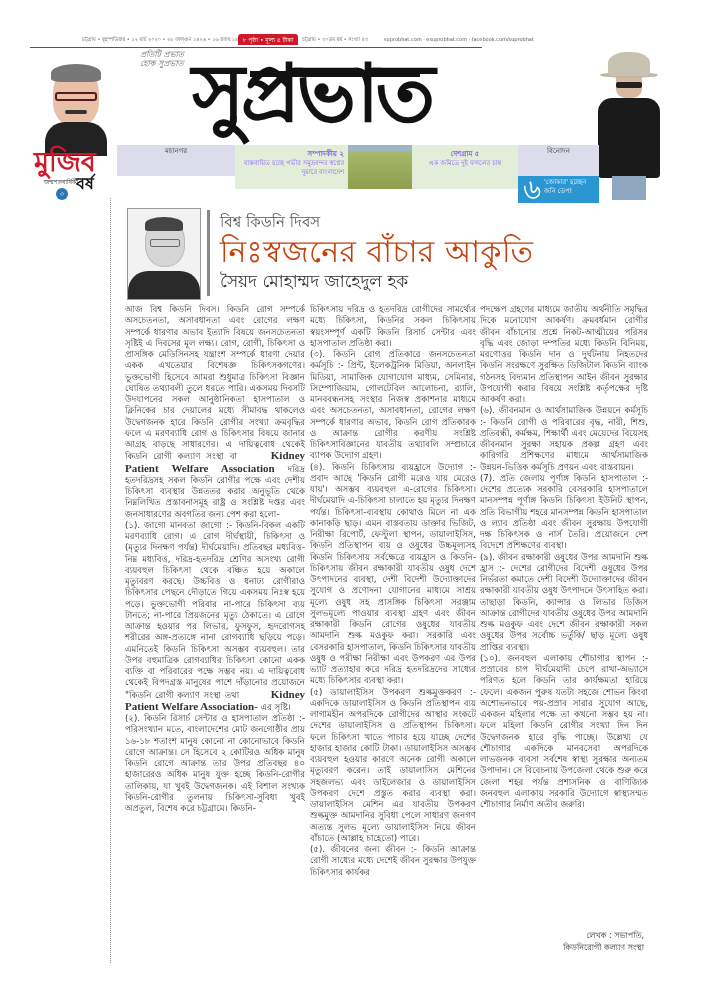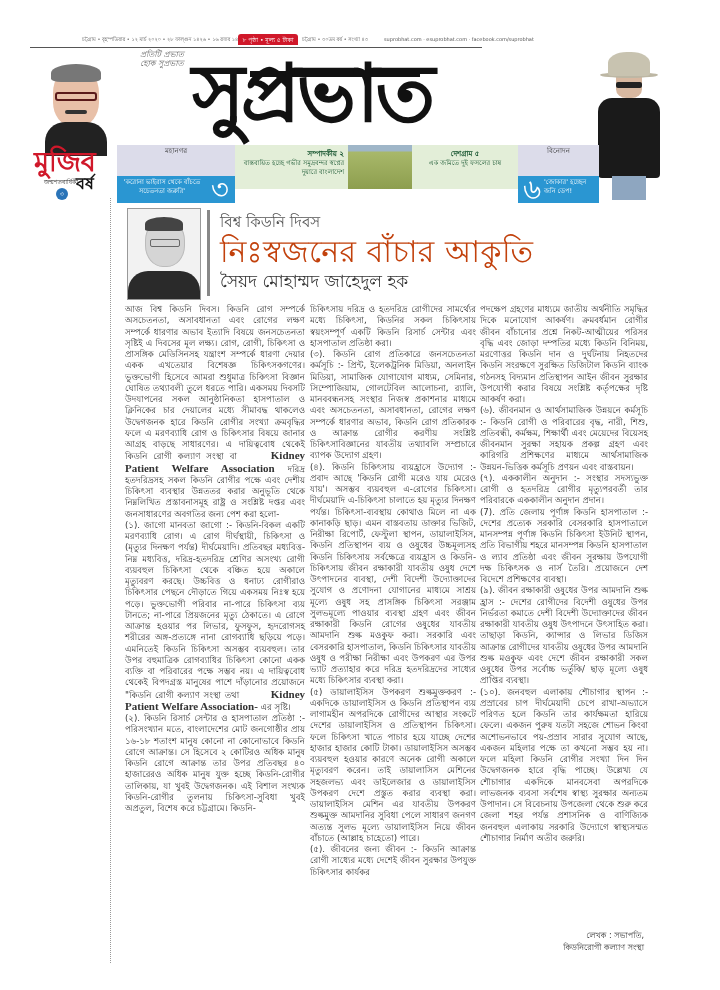--- a/index.html
+++ b/index.html
@@ -31,21 +31,21 @@
   .brim{position:absolute;left:2px;top:20px;width:58px;height:6px;background:#bdb7a4;border-radius:50%;}
   .rface{position:absolute;left:18px;top:24px;width:26px;height:22px;background:#d8b8a0;border-radius:0 0 40% 40%;}
   .shades{position:absolute;left:18px;top:30px;width:26px;height:6px;background:#222;border-radius:2px;}
   .jacket{position:absolute;left:0;top:46px;width:62px;height:80px;background:#1a1a1a;border-radius:14px 14px 4px 4px;}
   .jeans{position:absolute;left:14px;top:124px;width:34px;height:24px;background:#8ea6c0;}
   .teasers{position:absolute;top:145px;left:117px;width:482px;height:44px;}
   .teaser{position:absolute;top:0;height:44px;}
   .t-head{height:31px;background:#dcdcea;font-size:7px;text-align:center;line-height:13px;color:#333;}
   .t-body{height:27px;background:#2a96d2;color:#fff;font-size:6.5px;line-height:9px;padding:2px 4px;box-sizing:border-box;position:relative;}
   .t-num{position:absolute;font-size:28px;line-height:27px;color:#fff;top:0;}
-  .t-green{background:#e3eed8;color:#14532d;}
+  .t-green{background:#e3eed8;color:#8b5cf6;}
   .t-green .gtitle{font-size:7px;font-weight:bold;line-height:10px;}
   .t-green .gtext{font-size:6.5px;line-height:9px;}
   .field-img{position:absolute;left:231px;top:0;width:64px;height:44px;background:linear-gradient(180deg,#9fb6c8 0,#9fb6c8 6px,#a8b86a 7px,#8d9e4e 100%);}
   .frame-l{position:absolute;top:198px;left:110px;width:1px;height:765px;border-left:1px dotted #999;}
   .author-photo{position:absolute;top:208px;left:127px;width:72px;height:90px;border:1px solid #999;background:#f2f2f2;overflow:hidden;}
   .author-photo .af{position:absolute;left:17px;top:10px;width:38px;height:46px;border-radius:45%;background:#d5d5d5;border:1px solid #bbb;}
   .author-photo .ah{position:absolute;left:17px;top:8px;width:38px;height:14px;border-radius:50% 50% 10% 10%;background:#444;}
   .author-photo .ag{position:absolute;left:22px;top:30px;width:28px;height:6px;border:1px solid #666;border-radius:2px;}
   .author-photo .ab{position:absolute;left:0;top:62px;width:72px;height:28px;background:#2a2a2a;border-radius:20px 20px 0 0;}
   .vbar{position:absolute;top:210px;left:207px;width:3px;height:86px;background:#888;}
@@ -95,24 +95,20 @@
     <div class="jeans"></div>
     <div class="rface"></div>
     <div class="shades"></div>
     <div class="brim"></div>
     <div class="hat"></div>
 </div>
 
 <div class="teasers">
   <div class="teaser" style="left:0;width:118px;">
     <div class="t-head">মহানগর</div>
-    <div class="t-body">
-      <div style="width:82px;text-align:center;">'করোনা ভাইরাস থেকে বাঁচতে সচেতনতা জরুরি'</div>
-      <span class="t-num" style="right:6px;">৩</span>
-    </div>
   </div>
   <div class="teaser t-green" style="left:118px;width:113px;padding:4px 4px;box-sizing:border-box;">
     <div class="gtitle" style="text-align:right;">সম্পাদকীয় ২</div>
     <div class="gtext" style="text-align:right;">বাস্তবায়িত হচ্ছে গভীর সমুদ্রবন্দর স্বপ্নের দুয়ারে বাংলাদেশ</div>
   </div>
   <div class="field-img"></div>
   <div class="teaser t-green" style="left:295px;width:106px;padding:4px 6px;box-sizing:border-box;text-align:center;">
     <div class="gtitle">দেশগ্রাম ৫</div>
     <div class="gtext">এক জমিতে দুই ফসলের চাষ</div>
   </div>
@@ -146,21 +142,20 @@
 <div class="col col2">
   <p>চিকিৎসায় দরিদ্র ও হতদরিদ্র রোগীদের সামর্থ্যের মধ্যে চিকিৎসা, কিডনির সকল চিকিৎসায় স্বয়ংসম্পূর্ণ একটি কিডনি রিসার্চ সেন্টার এবং হাসপাতাল প্রতিষ্ঠা করা।</p>
   <p>(৩). কিডনি রোগ প্রতিকারে জনসচেতনতা কর্মসূচি :- প্রিন্ট, ইলেকট্রনিক মিডিয়া, অনলাইন মিডিয়া, সামাজিক যোগাযোগ মাধ্যম, সেমিনার, সিম্পোজিয়াম, গোলটেবিল আলোচনা, র‍্যালি, মানববন্ধনসহ সংস্থার নিজস্ব প্রকাশনার মাধ্যমে এবং অসচেতনতা, অসাবধানতা, রোগের লক্ষণ সম্পর্কে ধারণার অভাব, কিডনি রোগ প্রতিকারক ও আক্রান্ত রোগীর করণীয় সংশ্লিষ্ট চিকিৎসাবিজ্ঞানের যাবতীয় তথ্যাবলি সম্প্রচারে ব্যাপক উদ্যোগ গ্রহণ।</p>
   <p>(৪). কিডনি চিকিৎসায় ব্যয়হ্রাসে উদ্যোগ :- প্রবাদ আছে 'কিডনি রোগী মরেও যায় মেরেও যায়'। অসম্ভব ব্যয়বহুল এ-রোগের চিকিৎসা। দীর্ঘমেয়াদি এ-চিকিৎসা চালাতে হয় মৃত্যুর দিনক্ষণ পর্যন্ত। চিকিৎসা-ব্যবস্থায় কোথাও মিলে না এক কানাকড়ি ছাড়। এমন বাস্তবতায় ডাক্তার ভিজিট, নিরীক্ষা রিপোর্ট, ফেস্টুলা স্থাপন, ডায়ালাইসিস, কিডনি প্রতিস্থাপন ব্যয় ও ওষুধের উচ্চমূল্যসহ কিডনি চিকিৎসায় সর্বক্ষেত্রে ব্যয়হ্রাস ও কিডনি-চিকিৎসায় জীবন রক্ষাকারী যাবতীয় ওষুধ দেশে উৎপাদনের ব্যবস্থা, দেশী বিদেশী উদ্যোক্তাদের সুযোগ ও প্রণোদনা যোগানের মাধ্যমে সাশ্রয় মূল্যে ওষুধ সহ প্রাসঙ্গিক চিকিৎসা সরঞ্জাম সুলভমূল্যে পাওয়ার ব্যবস্থা গ্রহণ এবং জীবন রক্ষাকারী কিডনি রোগের ওষুধের যাবতীয় আমদানি শুল্ক মওকুফ করা। সরকারি এবং বেসরকারি হাসপাতাল, কিডনি চিকিৎসার যাবতীয় ওষুধ ও পরীক্ষা নিরীক্ষা এবং উপকরণ এর উপর ভ্যাট প্রত্যাহার করে দরিদ্র হতদরিদ্রদের সাধ্যের মধ্যে চিকিৎসার ব্যবস্থা করা।</p>
   <p>(৫) ডায়ালাইসিস উপকরণ শুল্কমুক্তকরণ :- একদিকে ডায়ালাইসিস ও কিডনি প্রতিস্থাপন ব্যয় লাগামহীন অপরদিকে রোগীদের আস্থার সংকটে দেশের ডায়ালাইসিস ও প্রতিস্থাপন চিকিৎসা। ফলে চিকিৎসা খাতে পাচার হয়ে যাচ্ছে দেশের হাজার হাজার কোটি টাকা। ডায়ালাইসিস অসম্ভব ব্যয়বহুল হওয়ার কারণে অনেক রোগী অকালে মৃত্যুবরণ করেন। তাই ডায়ালাসিস মেশিনের সহজলভ্য এবং ডাইলেজার ও ডায়ালাইসিস উপকরণ দেশে প্রস্তুত করার ব্যবস্থা করা। ডায়ালাইসিস মেশিন এর যাবতীয় উপকরণ শুল্কমুক্ত আমদানির সুবিধা পেলে সাধারণ জনগণ অত্যন্ত সুলভ মূল্যে ডায়ালাইসিস নিয়ে জীবন বাঁচাতে (আল্লাহ চাহেতো) পারে।</p>
   <p>(৫). জীবনের জন্য জীবন :- কিডনি আক্রান্ত রোগী সাধ্যের মধ্যে দেশেই জীবন সুরক্ষার উপযুক্ত চিকিৎসার কার্যকর</p>
 </div>
 <div class="col col3">
   <p>পদক্ষেপ গ্রহণের মাধ্যমে জাতীয় অর্থনীতি সমৃদ্ধির দিকে মনোযোগ আকর্ষণ। ক্রমবর্ধমান রোগীর জীবন বাঁচানোর প্রশ্নে নিকট-আত্মীয়ের পরিসর বৃদ্ধি এবং জোড়া দম্পতির মধ্যে কিডনি বিনিময়, মরণোত্তর কিডনি দান ও দুর্ঘটনায় নিহতদের কিডনি সংরক্ষণে সুরক্ষিত ডিজিটাল কিডনি ব্যাংক গঠনসহ বিদ্যমান প্রতিস্থাপন আইন জীবন সুরক্ষার উপযোগী করার বিষয়ে সংশ্লিষ্ট কর্তৃপক্ষের দৃষ্টি আকর্ষণ করা।</p>
   <p>(৬). জীবনমান ও আর্থসামাজিক উন্নয়নে কর্মসূচি :- কিডনি রোগী ও পরিবারের বৃদ্ধ, নারী, শিশু, প্রতিবন্ধী, কর্মক্ষম, শিক্ষার্থী এবং মেয়েদের বিয়েসহ জীবনমান সুরক্ষা সহায়ক প্রকল্প গ্রহণ এবং কারিগরি প্রশিক্ষণের মাধ্যমে আর্থসামাজিক উন্নয়ন-ভিত্তিক কর্মসূচি প্রণয়ন এবং বাস্তবায়ন।</p>
-  <p>(৭). এককালীন অনুদান :- সংস্থার সদস্যভুক্ত রোগী ও হতদরিদ্র রোগীর মৃত্যুপরবর্তী তার পরিবারকে এককালীন অনুদান প্রদান।</p>
   <p>(7). প্রতি জেলায় পূর্ণাঙ্গ কিডনি হাসপাতাল :- দেশের প্রত্যেক সরকারি বেসরকারি হাসপাতালে মানসম্পন্ন পূর্ণাঙ্গ কিডনি চিকিৎসা ইউনিট স্থাপন, প্রতি বিভাগীয় শহরে মানসম্পন্ন কিডনি হাসপাতাল ও ল্যাব প্রতিষ্ঠা এবং জীবন সুরক্ষায় উপযোগী দক্ষ চিকিৎসক ও নার্স তৈরি। প্রয়োজনে দেশ বিদেশে প্রশিক্ষণের ব্যবস্থা।</p>
   <p>(৯). জীবন রক্ষাকারী ওষুধের উপর আমদানি শুল্ক হ্রাস :- দেশের রোগীদের বিদেশী ওষুধের উপর নির্ভরতা কমাতে দেশী বিদেশী উদ্যোক্তাদের জীবন রক্ষাকারী যাবতীয় ওষুধ উৎপাদনে উৎসাহিত করা। তাছাড়া কিডনি, ক্যান্সার ও লিভার ডিজিস আক্রান্ত রোগীদের যাবতীয় ওষুধের উপর আমদানি শুল্ক মওকুফ এবং দেশে জীবন রক্ষাকারী সকল ওষুধের উপর সর্বোচ্চ ভর্তুকি/ ছাড় মূল্যে ওষুধ প্রাপ্তির ব্যবস্থা।</p>
   <p>(১০). জনবহুল এলাকায় শৌচাগার স্থাপন :- প্রস্রাবের চাপ দীর্ঘমেয়াদী চেপে রাখা-অভ্যাসে পরিণত হলে কিডনি তার কার্যক্ষমতা হারিয়ে ফেলে। একজন পুরুষ যতটা সহজে শোভন কিংবা অশোভনভাবে পয়-প্রস্রাব সারার সুযোগ আছে, একজন মহিলার পক্ষে তা কখনো সম্ভব হয় না। ফলে মহিলা কিডনি রোগীর সংখ্যা দিন দিন উদ্বেগজনক হারে বৃদ্ধি পাচ্ছে। উল্লেখ্য যে শৌচাগার একদিকে মানবসেবা অপরদিকে লাভজনক ব্যবসা সর্বশেষ স্বাস্থ্য সুরক্ষার অন্যতম উপাদান। সে বিবেচনায় উপজেলা থেকে শুরু করে জেলা শহর পর্যন্ত প্রশাসনিক ও বাণিজ্যিক জনবহুল এলাকায় সরকারি উদ্যোগে স্বাস্থ্যসম্মত শৌচাগার নির্মাণ অতীব জরুরি।</p>
 </div>
 
 <div class="sig">
   <div>লেখক : সভাপতি,</div>
   <div>কিডনিরোগী কল্যাণ সংস্থা</div>
 </div>
 

